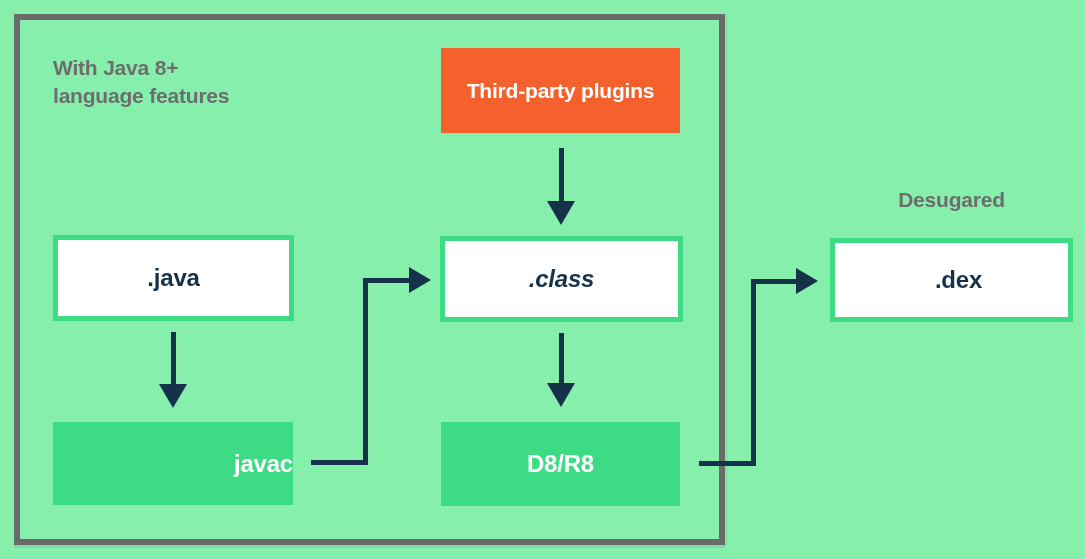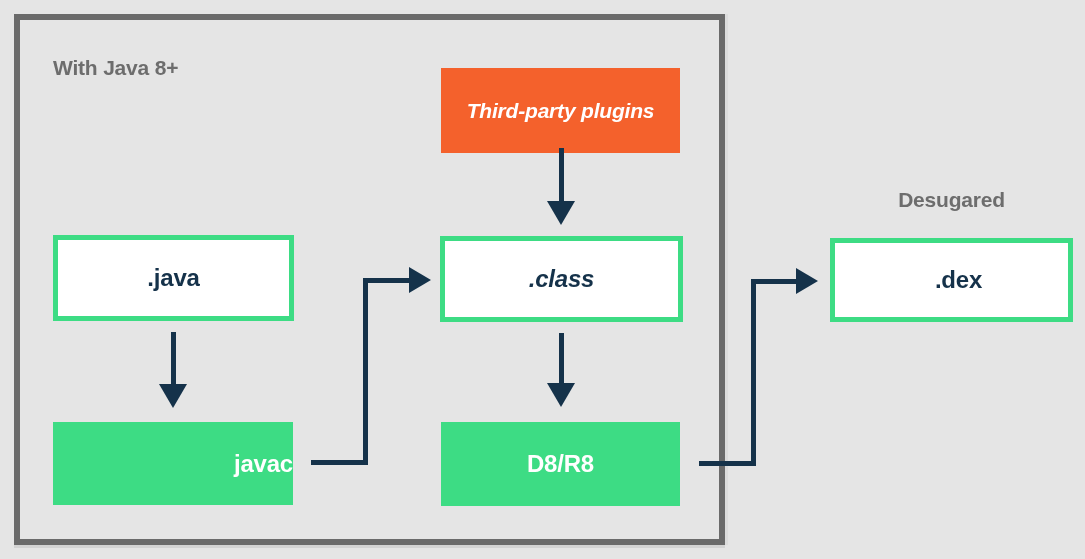--- a/index.html
+++ b/index.html
@@ -5,21 +5,21 @@
   html, body {
     margin: 0;
     padding: 0;
     background: #ffffff;
     font-family: "Liberation Sans", "DejaVu Sans", sans-serif;
   }
   .stage {
     position: relative;
     width: 1085px;
     height: 559px;
-    background: #e5e5e5;
+    background: #86efac;
     overflow: hidden;
   }
   
   .frame {
     position: absolute;
     left: 14px;
     top: 14px;
     width: 711px;
     height: 531px;
     box-sizing: border-box;
@@ -61,21 +61,21 @@
   .box.fill-orange {
     background: #f4612c;
     color: #ffffff;
     font-size: 21px;
   }
   #node-java  { left: 53px;  top: 235px; width: 241px; height: 86px; }
   #node-class { left: 440px; top: 236px; width: 243px; height: 86px; font-style: italic; }
   #node-dex   { left: 830px; top: 238px; width: 243px; height: 84px; padding-left: 14px; }
   #node-javac { left: 53px;  top: 422px; width: 240px; height: 83px; justify-content: flex-end; }
   #node-d8r8  { left: 441px; top: 422px; width: 239px; height: 84px; }
-  #node-plugins { left: 441px; top: 68px; width: 239px; height: 85px; font-style: italic; }
+  #node-plugins { left: 441px; top: 48px; width: 239px; height: 85px; }
   
   .desugared {
     position: absolute;
     left: 830px;
     top: 188px;
     width: 243px;
     text-align: center;
     color: #6d6d6d;
     font-size: 21px;
     font-weight: bold;
@@ -124,20 +124,21 @@
 </style>
 </head>
 <body>
 
 <div class="stage">
 
   <div class="frame"></div>
 
   <div class="note">
     <div>With Java 8+</div>
+    <div>language features</div>
   </div>
 
   <div class="box fill-orange" id="node-plugins">
     <span>Third-party plugins</span>
   </div>
 
   <div class="box outline" id="node-java">
     <span>.java</span>
   </div>
 

